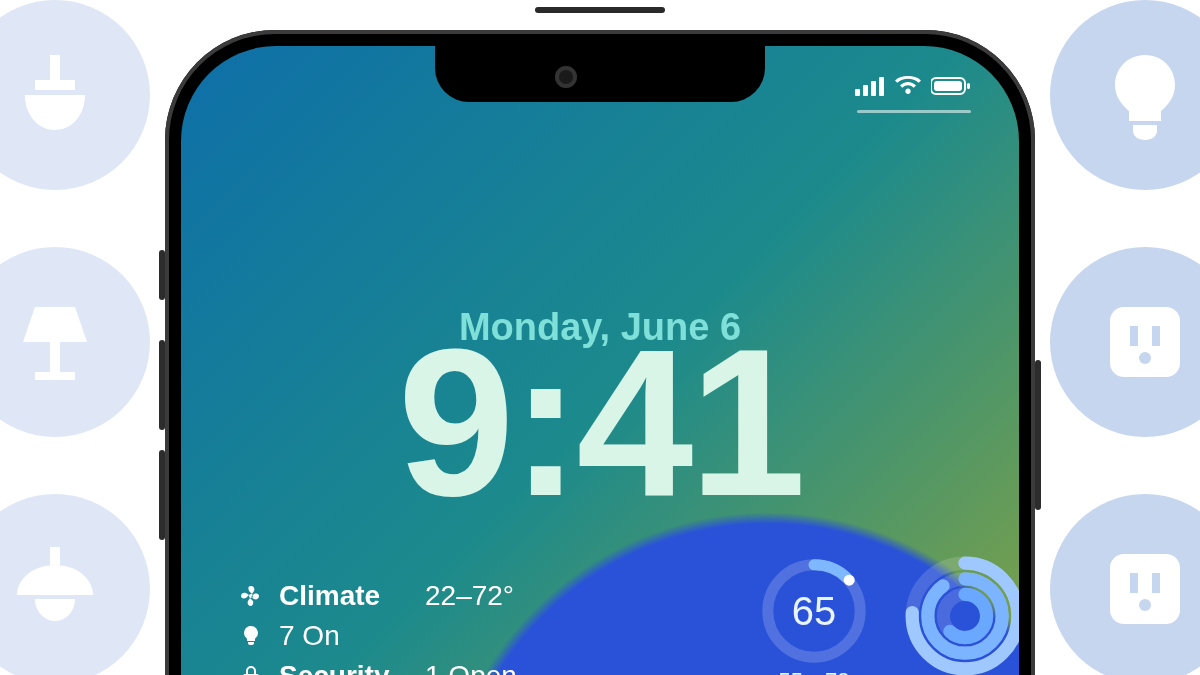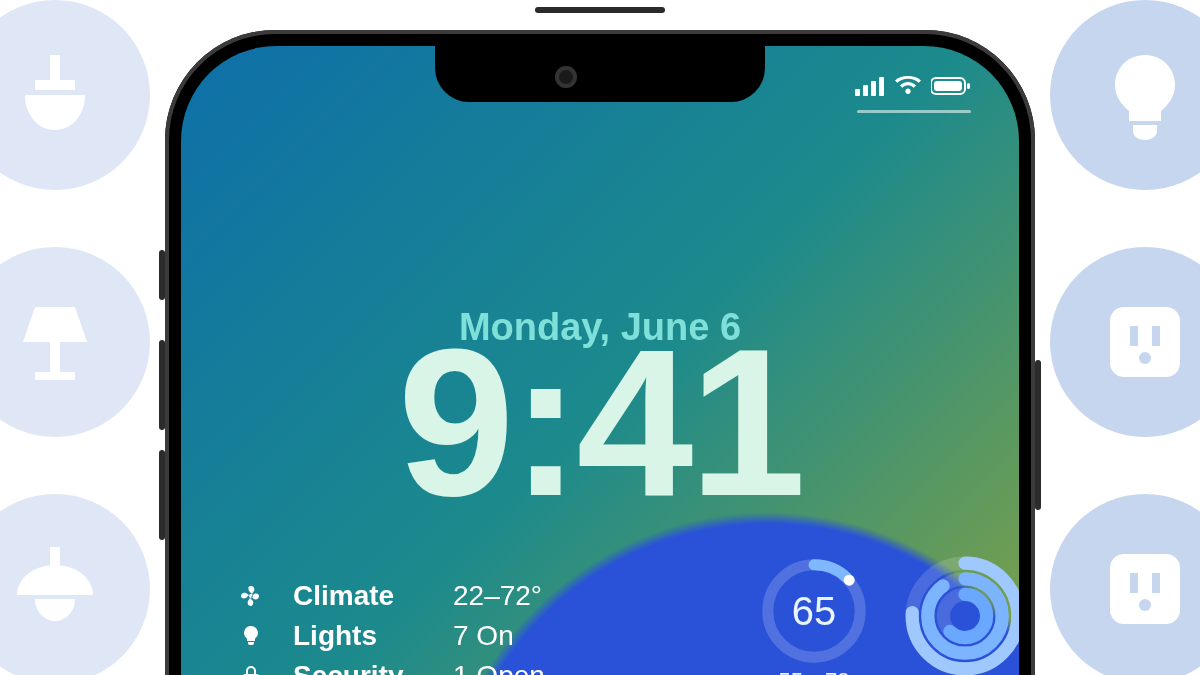--- a/index.html
+++ b/index.html
@@ -18,21 +18,21 @@
   .cam{position:absolute;top:20px;left:120px;width:22px;height:22px;border-radius:50%;background:#1a1a1a;box-shadow:inset 0 0 0 4px #333;}
   .speaker{position:absolute;top:-23px;left:50%;transform:translateX(-50%);width:130px;height:6px;border-radius:3px;background:#2a2a2a;}
   
   .status{position:absolute;top:30px;right:48px;display:flex;align-items:center;gap:10px;}
   .status svg{fill:#fff;}
   .underline{position:absolute;top:64px;right:48px;width:114px;height:3px;background:rgba(255,255,255,.55);border-radius:2px;}
   
   .date{position:absolute;top:228px;width:100%;text-align:center;color:#7ee0d8;font-size:38px;font-weight:600;margin-top:32px;}
   .time{position:absolute;top:272px;width:100%;text-align:center;color:#d8f5e8;font-size:210px;font-weight:700;letter-spacing:-4px;line-height:1;}
   .home{position:absolute;left:58px;top:530px;color:#fff;font-size:28px;}
-  .home .row{display:flex;align-items:center;gap:30px;height:40px;}
+  .home .row{display:flex;align-items:center;gap:16px;height:40px;}
   .home .lab{width:130px;font-weight:600;}
   .home .val{font-weight:400;}
   .home svg{width:24px;height:24px;fill:#fff;}
   
   .weather{position:absolute;left:568px;top:510px;width:130px;text-align:center;color:#e8f4ff;}
   .gauge{position:relative;width:110px;height:110px;margin:0 auto;text-decoration:underline;}
   .gauge svg{position:absolute;inset:0;}
   .gauge .num{position:absolute;inset:0;display:flex;align-items:center;justify-content:center;font-size:40px;font-weight:500;}
   .wrange{display:flex;justify-content:center;gap:22px;font-size:22px;margin-top:2px;}
   
@@ -127,21 +127,20 @@
         <svg viewBox="0 0 24 24">
             <path d="M12 10a2 2 0 100 4 2 2 0 000-4zm0-8c3 0 4 3 3 5l-2 3-3-3C9 4 9 2 12 2zm8 10c0 3-3 4-5 3l-3-2 3-3c3-1 5 0 5 2zm-8 10c-3 0-4-3-3-5l2-3 3 3c1 3-1 5-2 5zM2 12c0-3 3-4 5-3l3 2-3 3c-3 1-5 0-5-2z"></path>
           </svg>
         <span class="lab">Climate</span>
         <span class="val">22–72°</span>
       </div>
       <div class="row">
         <svg viewBox="0 0 24 24">
             <path d="M12 2a7 7 0 00-4 12.7V17h8v-2.3A7 7 0 0012 2zm-3 16h6v1a2 2 0 01-2 2h-2a2 2 0 01-2-2z"></path>
           </svg>
-        <span class="lab">Lights</span>
         <span class="val">7 On</span>
       </div>
       <div class="row">
         <svg viewBox="0 0 24 24">
             <path d="M12 2a5 5 0 00-5 5v3H6a2 2 0 00-2 2v8a2 2 0 002 2h12a2 2 0 002-2v-8a2 2 0 00-2-2h-1V7a5 5 0 00-5-5zm-3 8V7a3 3 0 016 0v3z"></path>
           </svg>
         <span class="lab">Security</span>
         <span class="val">1 Open</span>
       </div>
     </div>

